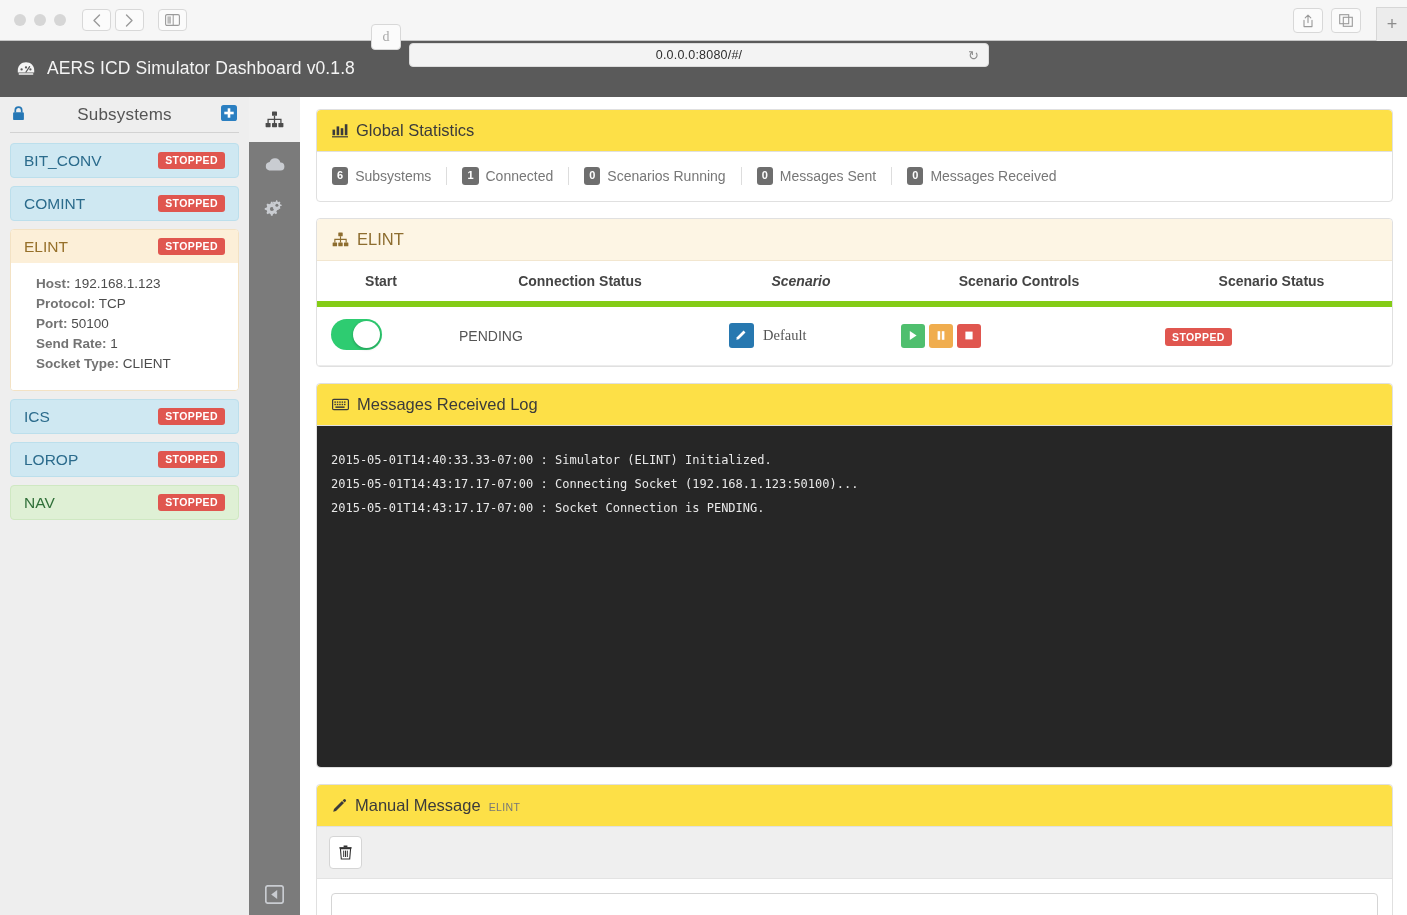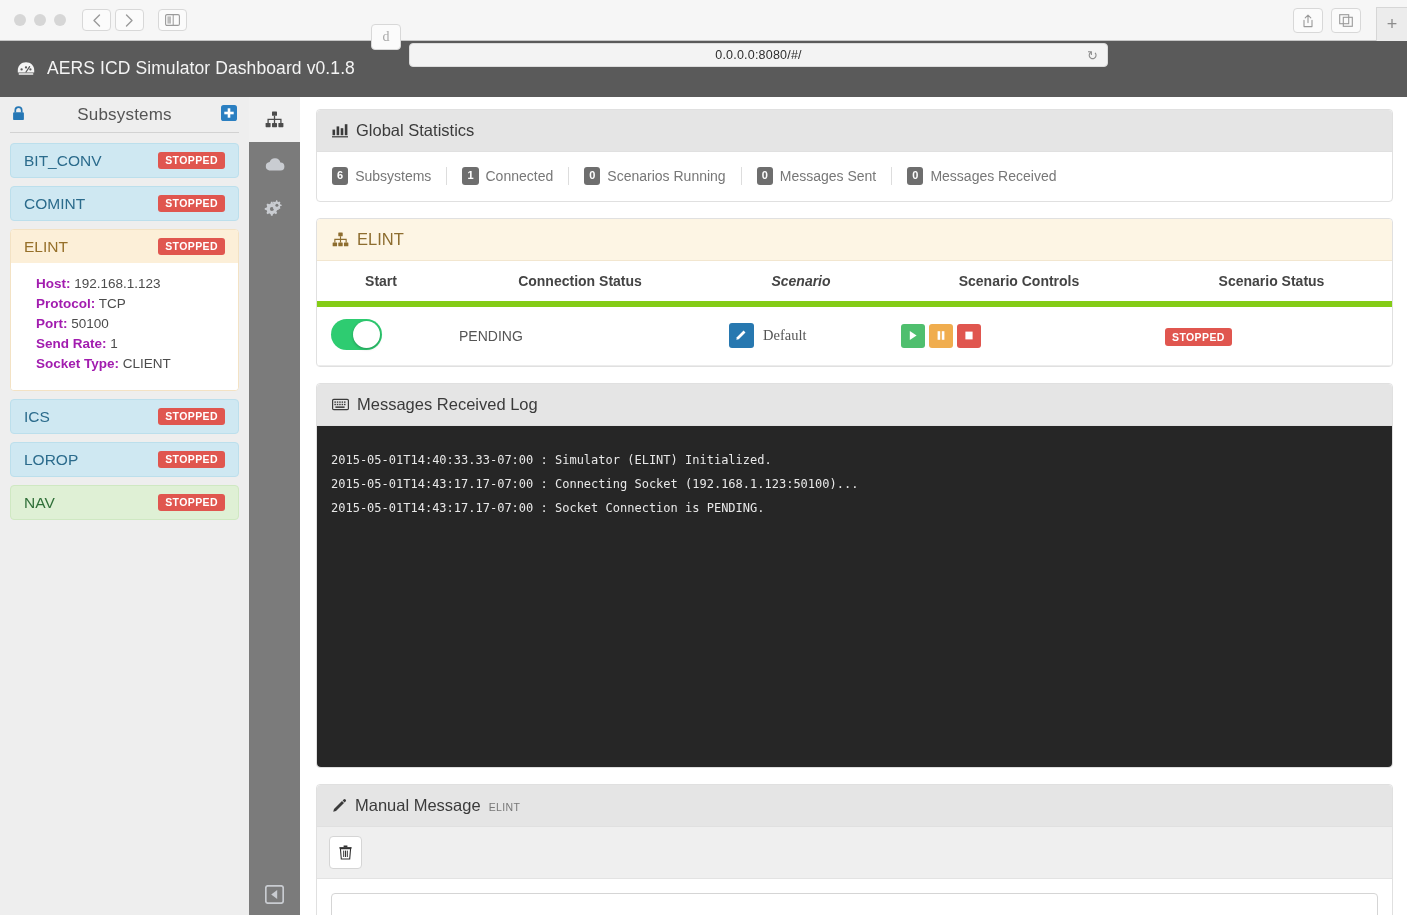--- a/index.html
+++ b/index.html
@@ -25,21 +25,21 @@
     display: flex; align-items: center; justify-content: center;
     color: #9a9a9a;
   }
   .nav-group { display: flex; gap: 4px; margin-left: 16px; }
   .sidebar-toggle-btn { margin-left: 14px; }
   .addr-wrap {
     position: absolute; left: 371px; top: 7px;
     display: flex; align-items: center; gap: 8px;
   }
   .addr-bar {
-    width: 699px; height: 24px;
+    width: 580px; height: 24px;
     background: #f3f3f3; border: 1px solid #dcdcdc; border-radius: 4px;
     display: flex; align-items: center; justify-content: center;
     position: relative;
     margin-top: 36px;
   }
   .addr-text { font-size: 12.5px; color: #2e2e2e; letter-spacing: .2px; }
   .reload-icon { position: absolute; right: 9px; color: #8e8e8e; font-size: 13px; }
   .right-chrome {
     position: absolute; right: 0; top: 0; height: 41px;
     display: flex; align-items: center; gap: 8px; padding-right: 0;
@@ -99,21 +99,21 @@
 
   .badge-stopped {
     background: #e0564f; color: #fff; font-size: 10.5px; font-weight: bold;
     letter-spacing: .4px; padding: 3px 7px 3px 7px; border-radius: 3px;
     line-height: 1;
   }
   .subsys-detail {
     background: #fff; padding: 11px 13px 16px 25px;
     font-size: 13.5px; color: #4c4c4c; line-height: 20px;
   }
-  .subsys-detail b { color: #a21caf; }
+  .subsys-detail b { color: #737373; }
 
   
   .icon-rail {
     width: 51px; background: #7b7b7b; flex: none;
     display: flex; flex-direction: column; align-items: center;
     position: relative; height: 825px;
   }
   .rail-item {
     width: 51px; height: 45px;
     display: flex; align-items: center; justify-content: center;
@@ -129,21 +129,21 @@
   
   .main {
     flex: 1; background: #ffffff; padding: 12px 14px 0 16px;
     overflow: hidden;
   }
   .panel {
     border: 1px solid #e0e0e0; border-radius: 4px;
     background: #fff; margin-bottom: 16px;
   }
   .panel-head {
-    background: #e5e5e5; border-bottom: 1px solid #e0e0e0;
+    background: #fde047; border-bottom: 1px solid #e0e0e0;
     border-radius: 4px 4px 0 0;
     padding: 11px 15px; font-size: 16.5px; color: #3b3b3b;
     display: flex; align-items: center;
   }
   .panel-head .ic { margin-right: 8px; display: inline-flex; }
   .panel-head.amber {
     background: #fdf5e4; border-bottom-color: #f2e6cf; color: #8d6d2f;
   }
   .panel-head .sub {
     font-size: 10.5px; color: #777; margin-left: 8px;

